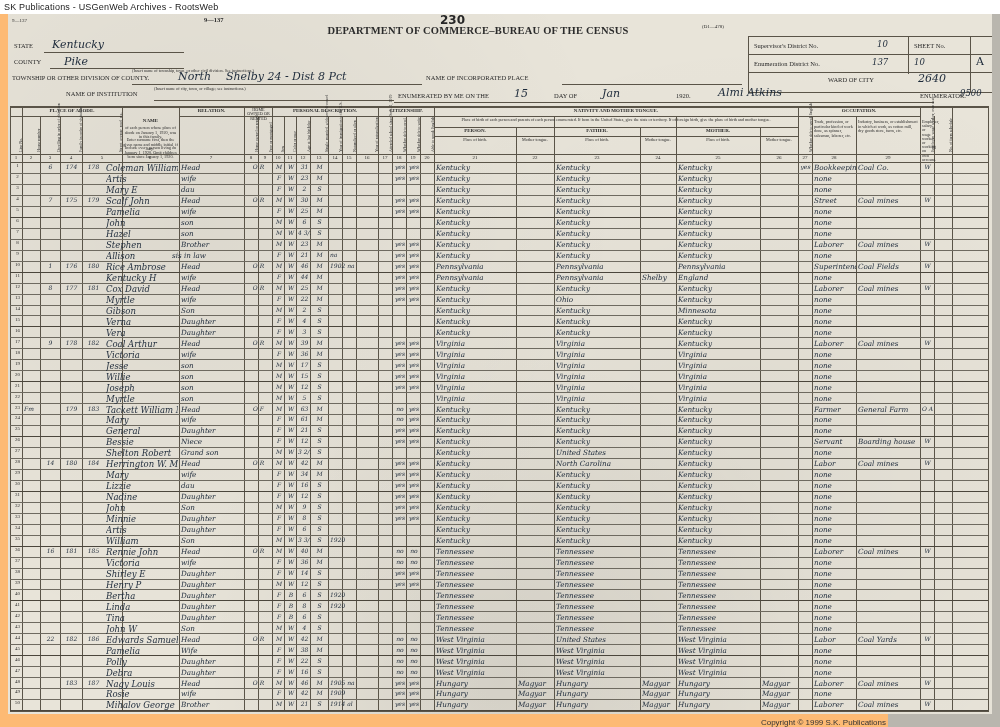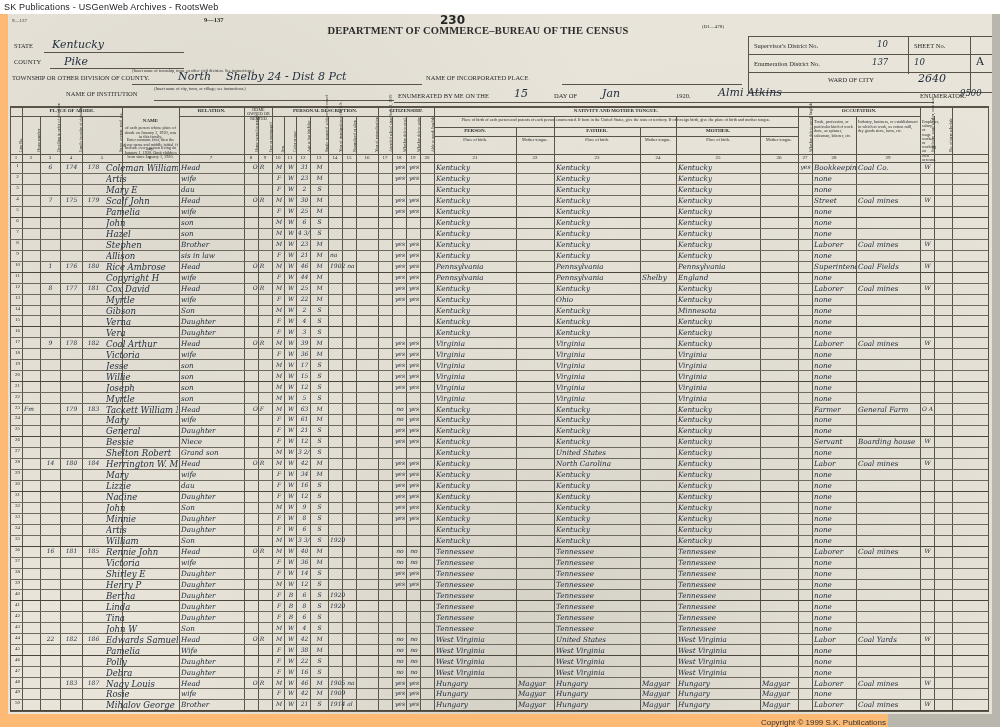--- a/index.html
+++ b/index.html
@@ -420,21 +420,21 @@
           <div class="hw s" style="left: 428px; top: 226.12px; width: 78px; overflow: hidden;">Kentucky</div>
           <div class="hw s" style="left: 548px; top: 226.12px; width: 82px; overflow: hidden;">Kentucky</div>
           <div class="hw s" style="left: 670px; top: 226.12px; width: 80px; overflow: hidden;">Kentucky</div>
           <div class="hw s" style="left: 806px; top: 226.12px; width: 42px; overflow: hidden;">Laborer</div>
           <div class="hw s" style="left: 850px; top: 226.12px; width: 60px; overflow: hidden;">Coal mines</div>
           <div class="hw xs" style="text-align: center; left: 914px; top: 226.12px; width: 11px; overflow: hidden;">W</div>
         </div>
         <div style="position: absolute; left: 0px; top: 0px; width: 984px; height: 0px;">
           <div class="tx tiny2" style="text-align: center; color: rgb(43, 43, 43); left: 4px; top: 237.08px; width: 11px; overflow: hidden;">9</div>
           <div class="hw " style="left: 98px; top: 237.08px; width: 72px; overflow: hidden;">Allison</div>
-          <div class="hw s" style="left: 173px; top: 237.08px; width: 62px; overflow: hidden;">sis in law</div>
+          <div class="hw s" style="left: 164px; top: 237.08px; width: 62px; overflow: hidden;">sis in law</div>
           <div class="hw xs" style="text-align: center; left: 266px; top: 237.08px; width: 10px; overflow: hidden;">F</div>
           <div class="hw xs" style="text-align: center; left: 278px; top: 237.08px; width: 10px; overflow: hidden;">W</div>
           <div class="hw xs" style="text-align: center; left: 290px; top: 237.08px; width: 13px; overflow: hidden;">21</div>
           <div class="hw xs" style="text-align: center; left: 304px; top: 237.08px; width: 15px; overflow: hidden;">M</div>
           <div class="hw xs" style="left: 322px; top: 237.08px; width: 26px; overflow: hidden;">na</div>
           <div class="hw xs" style="text-align: center; left: 386px; top: 237.08px; width: 12px; overflow: hidden;">yes</div>
           <div class="hw xs" style="text-align: center; left: 400px; top: 237.08px; width: 12px; overflow: hidden;">yes</div>
           <div class="hw s" style="left: 428px; top: 237.08px; width: 78px; overflow: hidden;">Kentucky</div>
           <div class="hw s" style="left: 548px; top: 237.08px; width: 82px; overflow: hidden;">Kentucky</div>
           <div class="hw s" style="left: 670px; top: 237.08px; width: 80px; overflow: hidden;">Kentucky</div>
@@ -457,21 +457,21 @@
           <div class="hw xs" style="text-align: center; left: 400px; top: 248.04px; width: 12px; overflow: hidden;">yes</div>
           <div class="hw s" style="left: 428px; top: 248.04px; width: 78px; overflow: hidden;">Pennsylvania</div>
           <div class="hw s" style="left: 548px; top: 248.04px; width: 82px; overflow: hidden;">Pennsylvania</div>
           <div class="hw s" style="left: 670px; top: 248.04px; width: 80px; overflow: hidden;">Pennsylvania</div>
           <div class="hw s" style="left: 806px; top: 248.04px; width: 42px; overflow: hidden;">Superintendent</div>
           <div class="hw s" style="left: 850px; top: 248.04px; width: 60px; overflow: hidden;">Coal Fields</div>
           <div class="hw xs" style="text-align: center; left: 914px; top: 248.04px; width: 11px; overflow: hidden;">W</div>
         </div>
         <div style="position: absolute; left: 0px; top: 0px; width: 984px; height: 0px;">
           <div class="tx tiny2" style="text-align: center; color: rgb(43, 43, 43); left: 4px; top: 259px; width: 11px; overflow: hidden;">11</div>
-          <div class="hw " style="left: 98px; top: 259px; width: 72px; overflow: hidden;">Copyright H</div>
+          <div class="hw " style="left: 98px; top: 259px; width: 72px; overflow: hidden;">Kentucky H</div>
           <div class="hw s" style="left: 173px; top: 259px; width: 62px; overflow: hidden;">wife</div>
           <div class="hw xs" style="text-align: center; left: 266px; top: 259px; width: 10px; overflow: hidden;">F</div>
           <div class="hw xs" style="text-align: center; left: 278px; top: 259px; width: 10px; overflow: hidden;">W</div>
           <div class="hw xs" style="text-align: center; left: 290px; top: 259px; width: 13px; overflow: hidden;">44</div>
           <div class="hw xs" style="text-align: center; left: 304px; top: 259px; width: 15px; overflow: hidden;">M</div>
           <div class="hw xs" style="text-align: center; left: 386px; top: 259px; width: 12px; overflow: hidden;">yes</div>
           <div class="hw xs" style="text-align: center; left: 400px; top: 259px; width: 12px; overflow: hidden;">yes</div>
           <div class="hw s" style="left: 428px; top: 259px; width: 78px; overflow: hidden;">Pennsylvania</div>
           <div class="hw s" style="left: 548px; top: 259px; width: 82px; overflow: hidden;">Pennsylvania</div>
           <div class="hw s" style="left: 634px; top: 259px; width: 32px; overflow: hidden;">Shelby</div>

